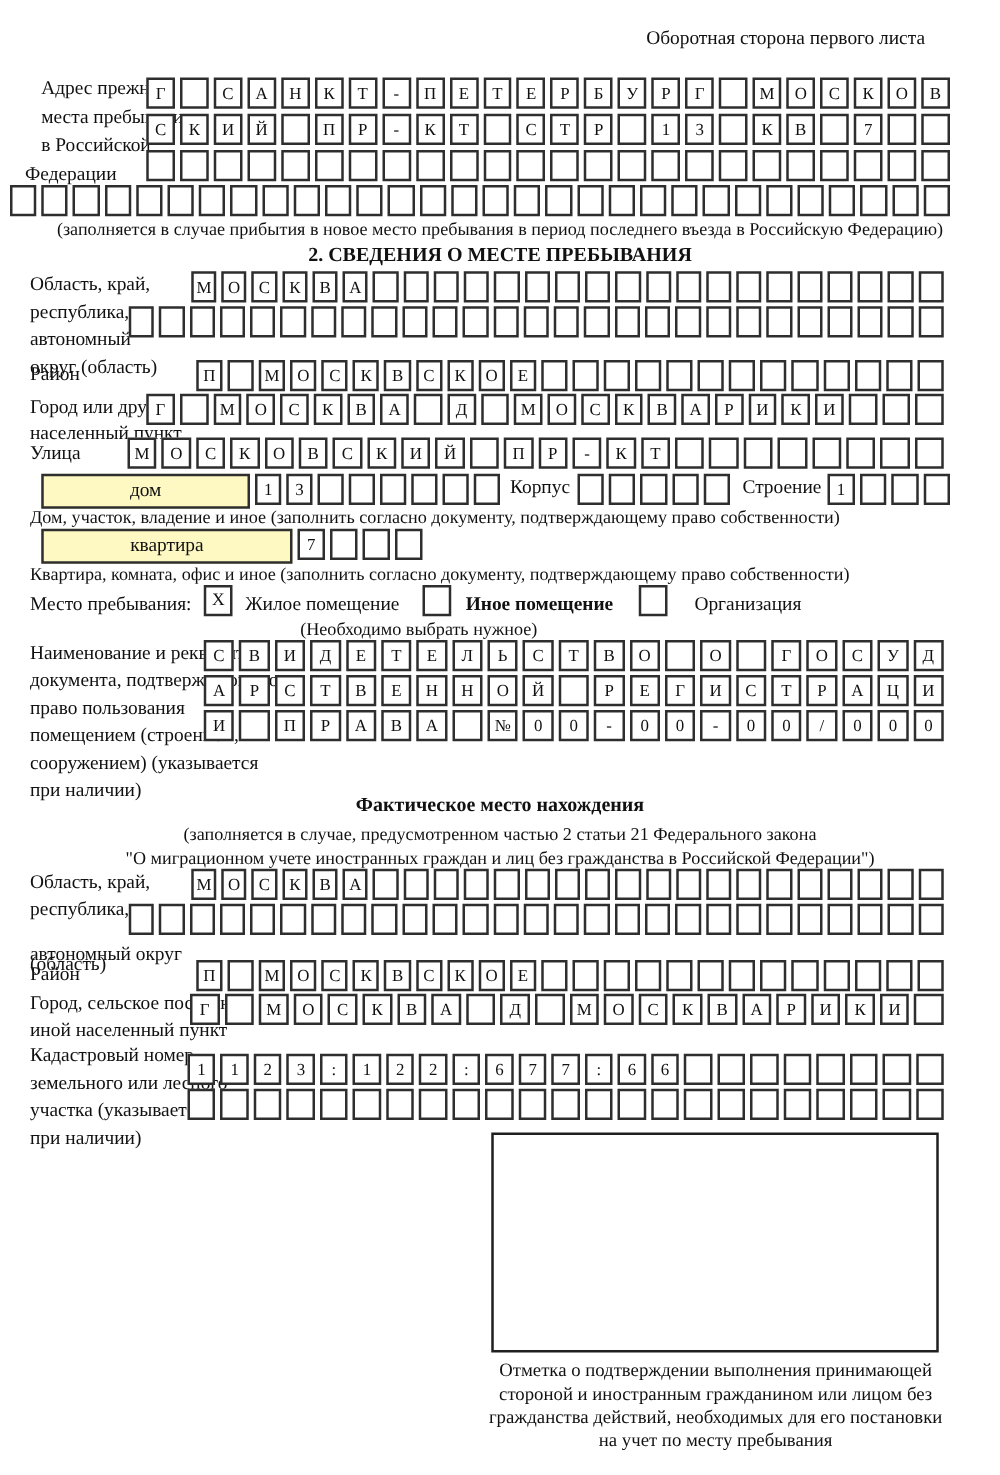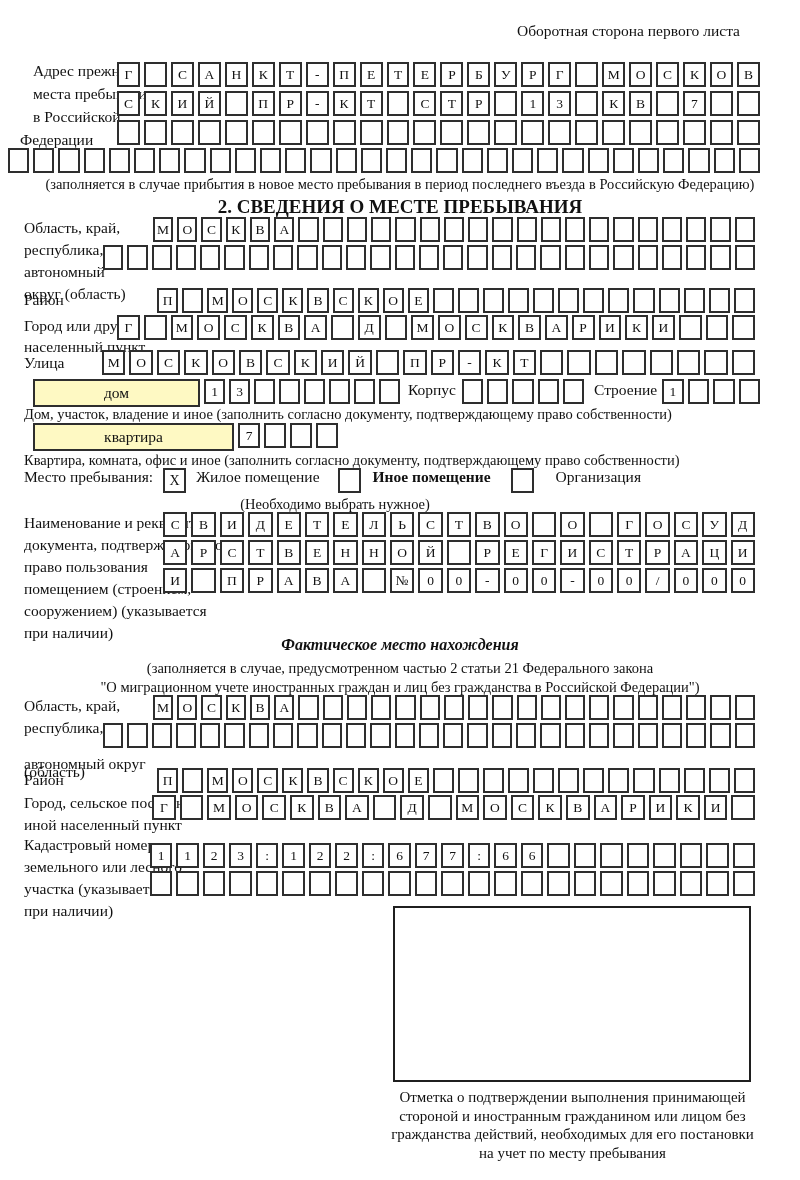--- a/index.html
+++ b/index.html
@@ -10,21 +10,21 @@
   .center{left:0;right:0;text-align:center;white-space:normal;}
   .bold{font-weight:bold;}
   .grid{position:absolute;display:flex;gap:4px;}
   .cell{flex:1;height:21px;border:2px solid #2e2e2e;background:#fff;
         display:flex;align-items:center;justify-content:center;
         font-size:13.5px;font-family:"Liberation Serif",serif;}
   .fieldbox{position:absolute;border:2px solid #2e2e2e;display:flex;align-items:center;
             justify-content:center;font-size:15.5px;background:#fef9c3;}
   .chk{width:19px;height:21px;border:2px solid #2e2e2e;display:inline-flex;align-items:center;
        justify-content:center;font-size:14px;background:#fff;}
-  .inlinerow{position:absolute;display:flex;align-items:flex-start;font-size:15.5px;white-space:nowrap;}
+  .inlinerow{position:absolute;display:flex;align-items:flex-end;font-size:15.5px;white-space:nowrap;}
   .capline{text-align:center;font-size:15px;line-height:18.5px;}
 </style>
 </head>
 <body>
 
 <div id="page">
 
   <div class="lbl" style="top:22px;right:60px;">Оборотная сторона первого листа</div>
 
   <div class="lbl" style="left:33px;top:62px;">Адрес прежнего</div>
@@ -138,21 +138,21 @@
       <span class="cell"></span>
       <span class="cell"></span>
       <span class="cell"></span>
       <span class="cell"></span>
       <span class="cell"></span>
       <span class="cell"></span>
     </div>
 
   <div class="note center" style="position:absolute;top:176px;">(заполняется в случае прибытия в новое место пребывания в период последнего въезда в Российскую Федерацию)</div>
 
-  <div class="lbl bold center" style="position:absolute;top:196px;font-size:19px;">2. СВЕДЕНИЯ О МЕСТЕ ПРЕБЫВАНИЯ</div>
+  <div class="lbl bold center" style="position:absolute;top:196px;font-size:16px;">2. СВЕДЕНИЯ О МЕСТЕ ПРЕБЫВАНИЯ</div>
 
   <div class="lbl" style="left:24px;top:219px;">Область, край,</div>
   <div class="lbl" style="left:24px;top:241px;">республика,</div>
   <div class="lbl" style="left:24px;top:263px;">автономный</div>
   <div class="lbl" style="left:24px;top:285px;">округ (область)</div>
   <div class="grid" style="left:153px;top:217px;width:602px;">
       <span class="cell">М</span>
       <span class="cell">О</span>
       <span class="cell">С</span>
       <span class="cell">К</span>
@@ -411,21 +411,21 @@
       <span class="cell">0</span>
       <span class="cell">-</span>
       <span class="cell">0</span>
       <span class="cell">0</span>
       <span class="cell">/</span>
       <span class="cell">0</span>
       <span class="cell">0</span>
       <span class="cell">0</span>
     </div>
 
-  <div class="lbl bold center" style="position:absolute;top:636px;font-size:16px;font-style:italic;">Фактическое место нахождения</div>
+  <div class="lbl bold center" style="position:absolute;top:636px;font-size:16px;">Фактическое место нахождения</div>
   <div class="note center" style="position:absolute;top:660px;">(заполняется в случае, предусмотренном частью 2 статьи 21 Федерального закона</div>
   <div class="note center" style="position:absolute;top:679px;">"О миграционном учете иностранных граждан и лиц без гражданства в Российской Федерации")</div>
 
   <div class="lbl" style="left:24px;top:697px;">Область, край,</div>
   <div class="lbl" style="left:24px;top:719px;">республика,</div>
   <div class="lbl" style="left:24px;top:741px;margin-top:14px;">автономный округ</div>
   <div class="lbl" style="left:24px;top:763px;">(область)</div>
   <div class="grid" style="left:153px;top:695px;width:602px;">
       <span class="cell">М</span>
       <span class="cell">О</span>

